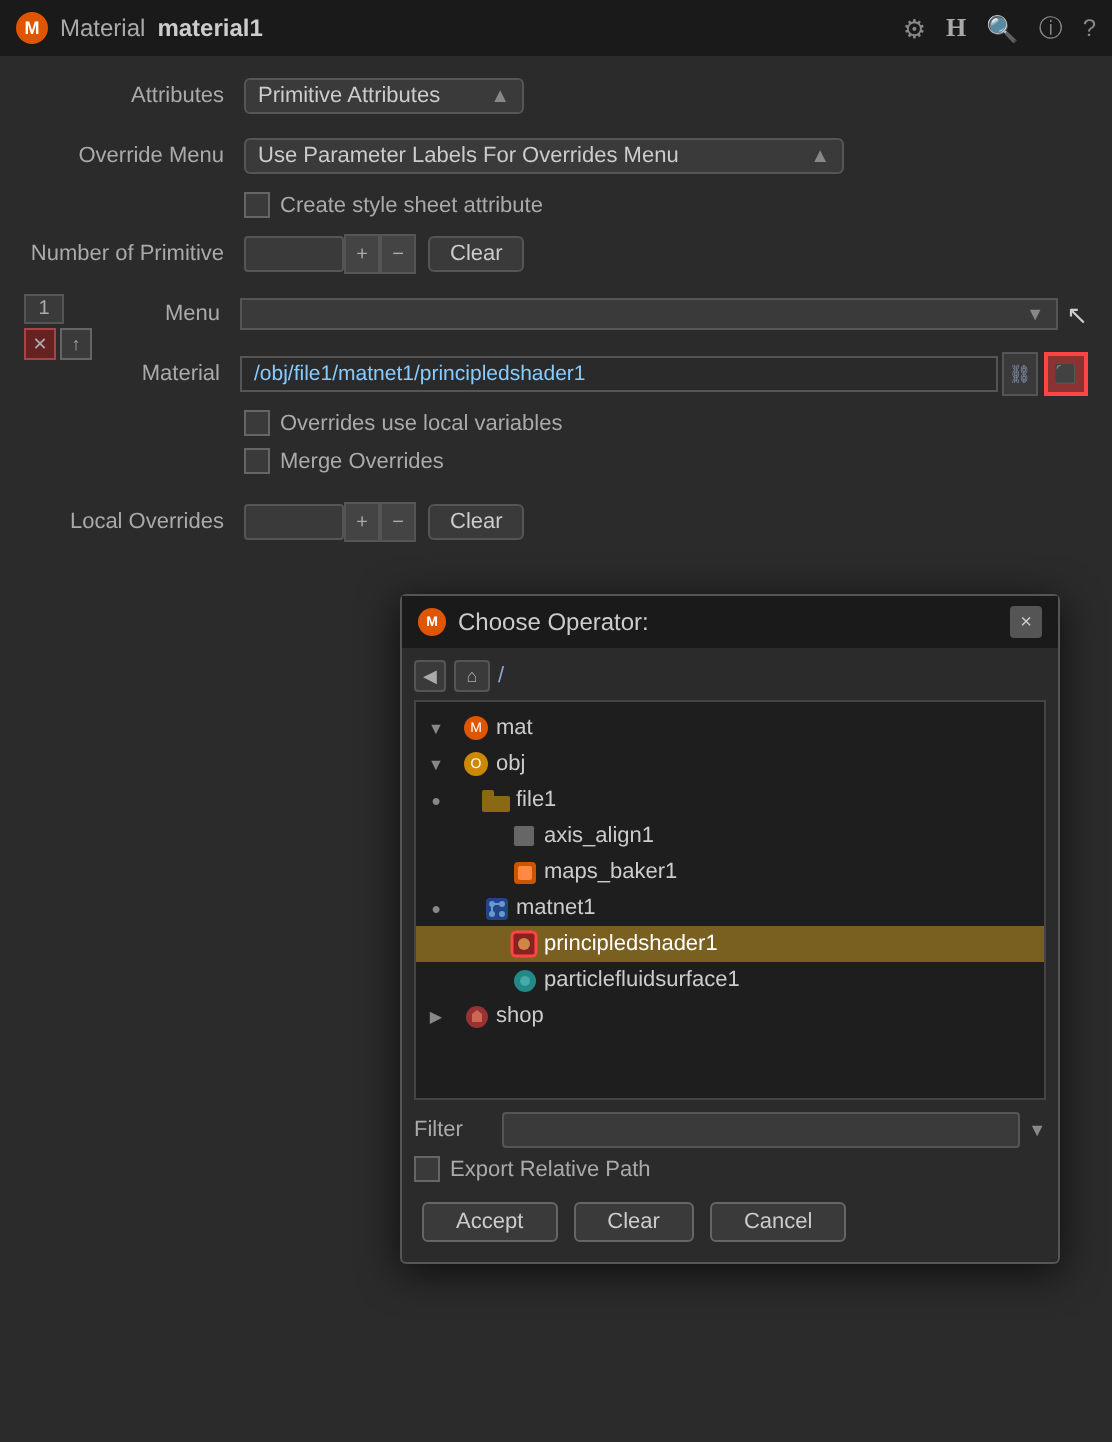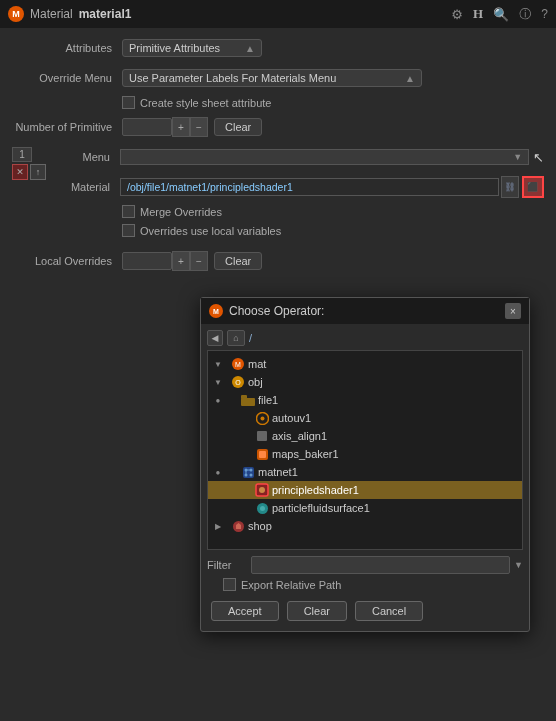--- a/index.html
+++ b/index.html
@@ -360,21 +360,21 @@
       color: #888;
       font-size: 9px;
       cursor: pointer;
     }
 
     .export-row {
       display: flex;
       align-items: center;
       gap: 5px;
       margin-bottom: 6px;
-      margin-left: 16px;
+      margin-left: 0;
     }
 
     .dialog-buttons {
       display: flex;
       justify-content: flex-start;
       gap: 8px;
       padding: 4px;
     }
     .dialog-btn {
       background: #3a3a3a;
@@ -423,21 +423,21 @@
         <span>Primitive Attributes</span>
         <span class="dropdown-icon">▲</span>
       </div>
     </div>
   </div>
 
   <div class="form-row">
     <span class="form-label">Override Menu</span>
     <div class="form-control">
       <div class="dropdown dropdown-override">
-        <span>Use Parameter Labels For Materials Menu</span>
+        <span>Use Parameter Labels For Overrides Menu</span>
         <span class="dropdown-icon">▲</span>
       </div>
     </div>
   </div>
 
   <div class="checkbox-row">
     <div class="checkbox"></div>
     <span style="font-size:11px;color:#aaa;">Create style sheet attribute</span>
   </div>
 
@@ -482,25 +482,25 @@
             <span style="font-size:9px;color:#8899bb;">⛓</span>
           </div>
           <div class="mat-icon-btn">
             <span style="font-size:9px;color:#ffcccc;">⬛</span>
           </div>
         </div>
       </div>
 
       <div class="checkbox-row" style="margin-left:72px;">
         <div class="checkbox"></div>
-        <span style="font-size:11px;color:#aaa;">Merge Overrides</span>
+        <span style="font-size:11px;color:#aaa;">Overrides use local variables</span>
       </div>
       <div class="checkbox-row" style="margin-left:72px;">
         <div class="checkbox"></div>
-        <span style="font-size:11px;color:#aaa;">Overrides use local variables</span>
+        <span style="font-size:11px;color:#aaa;">Merge Overrides</span>
       </div>
     </div>
   </div>
 
   <div class="form-row">
     <span class="form-label">Local Overrides</span>
     <div class="form-control">
       <input class="num-field" type="text" style="">
       <div class="spin-btn">+</div>
       <div class="spin-btn">−</div>
@@ -558,31 +558,20 @@
           <span class="tree-indent" style="width:14px;"></span>
           <span class="tree-icon">
             <svg width="14" height="11" viewBox="0 0 14 11">
               <rect x="0" y="3" width="14" height="8" fill="#8b6914" rx="1"></rect>
               <rect x="0" y="0" width="6" height="4" fill="#8b6914" rx="1"></rect>
             </svg>
           </span>
           <span style="color:#cccccc;">file1</span>
         </div>
 
-        <div class="tree-item">
-          <span class="tree-toggle" style="opacity:0;">◆</span>
-          <span class="tree-indent" style="width:28px;"></span>
-          <span class="tree-icon">
-            <svg width="13" height="13" viewBox="0 0 13 13">
-              <circle cx="6.5" cy="6.5" r="6" fill="none" stroke="#cc7700" stroke-width="1.5"></circle>
-              <circle cx="6.5" cy="6.5" r="2" fill="#cc7700"></circle>
-            </svg>
-          </span>
-          <span style="color:#cccccc;">autouv1</span>
-        </div>
 
         <div class="tree-item">
           <span class="tree-toggle" style="opacity:0;">◆</span>
           <span class="tree-indent" style="width:28px;"></span>
           <span class="tree-icon">
             <svg width="12" height="12" viewBox="0 0 12 12">
               <rect x="1" y="1" width="10" height="10" fill="#666" rx="1"></rect>
             </svg>
           </span>
           <span style="color:#cccccc;">axis_align1</span>

